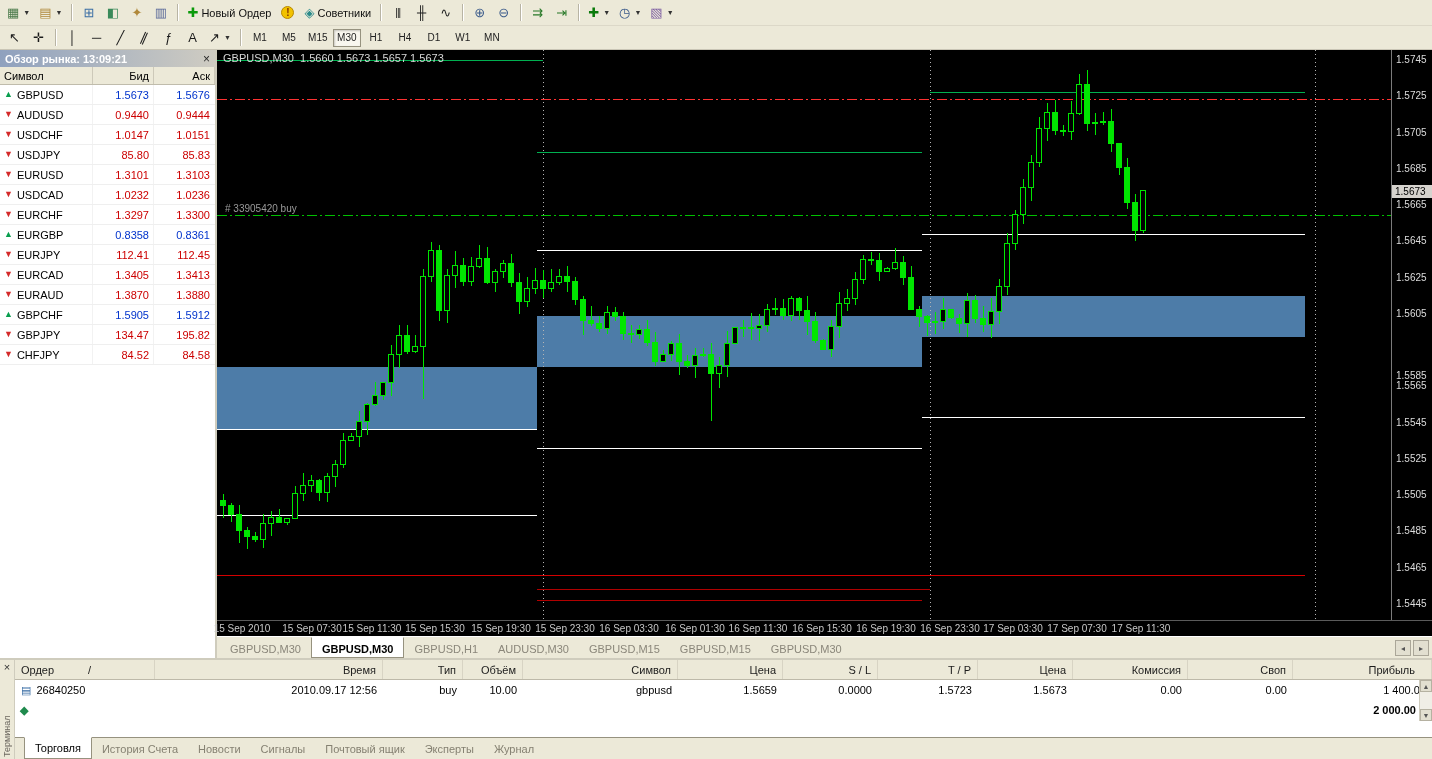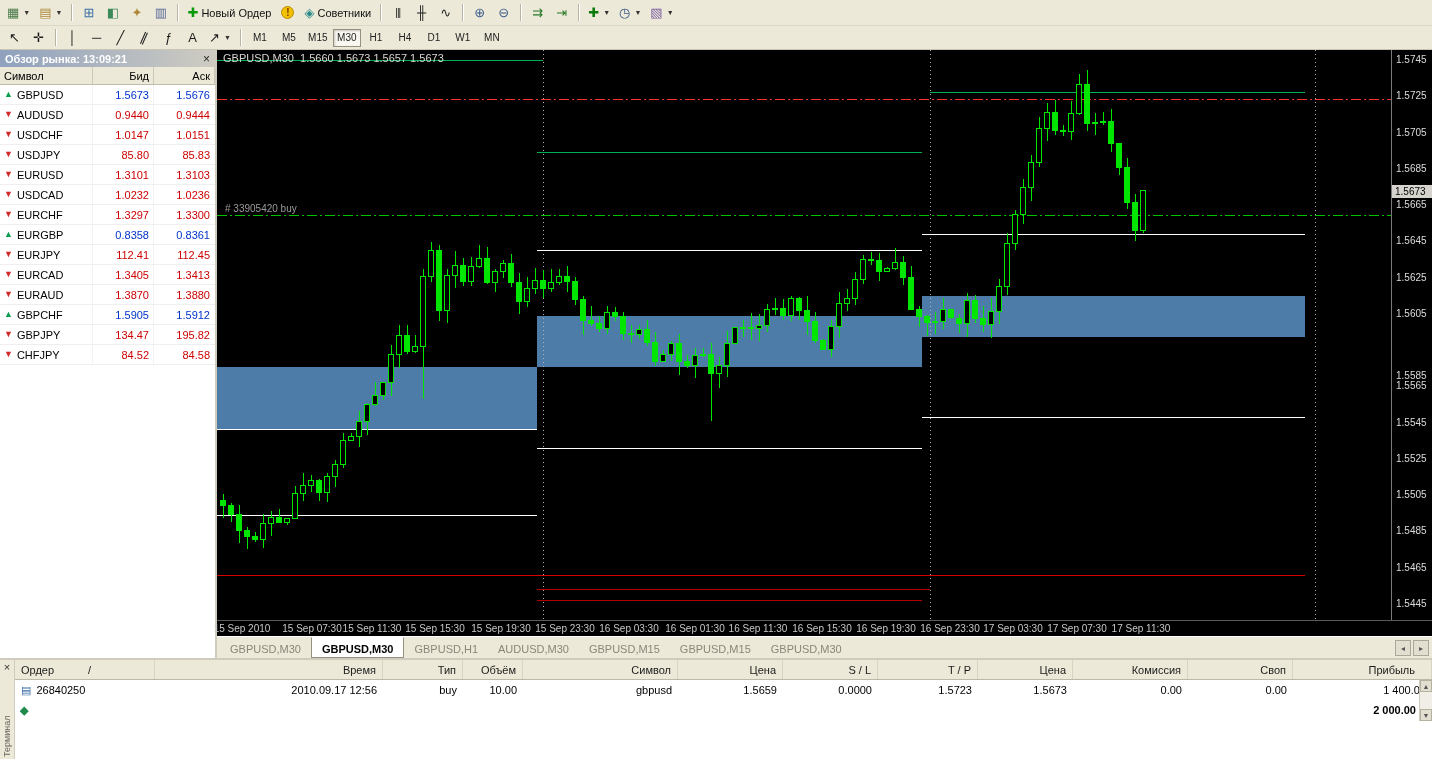--- a/index.html
+++ b/index.html
@@ -685,14 +685,23 @@
         </div>
       </div>
     <div class="balance-row">
       <span class="balance-icon">◆</span>
       <span class="balance-total">2 000.00</span>
     </div>
     <div class="term-scroll">
       <span class="sb">▲</span>
       <span class="sb">▼</span>
     </div>
+    <div class="term-tabs" id="term-tabs">
+        <div class="term-tab active">Торговля</div>
+        <div class="term-tab">История Счета</div>
+        <div class="term-tab">Новости</div>
+        <div class="term-tab">Сигналы</div>
+        <div class="term-tab">Почтовый ящик</div>
+        <div class="term-tab">Эксперты</div>
+        <div class="term-tab">Журнал</div>
+      </div>
   </div>
 </div>
 
 </body></html>

